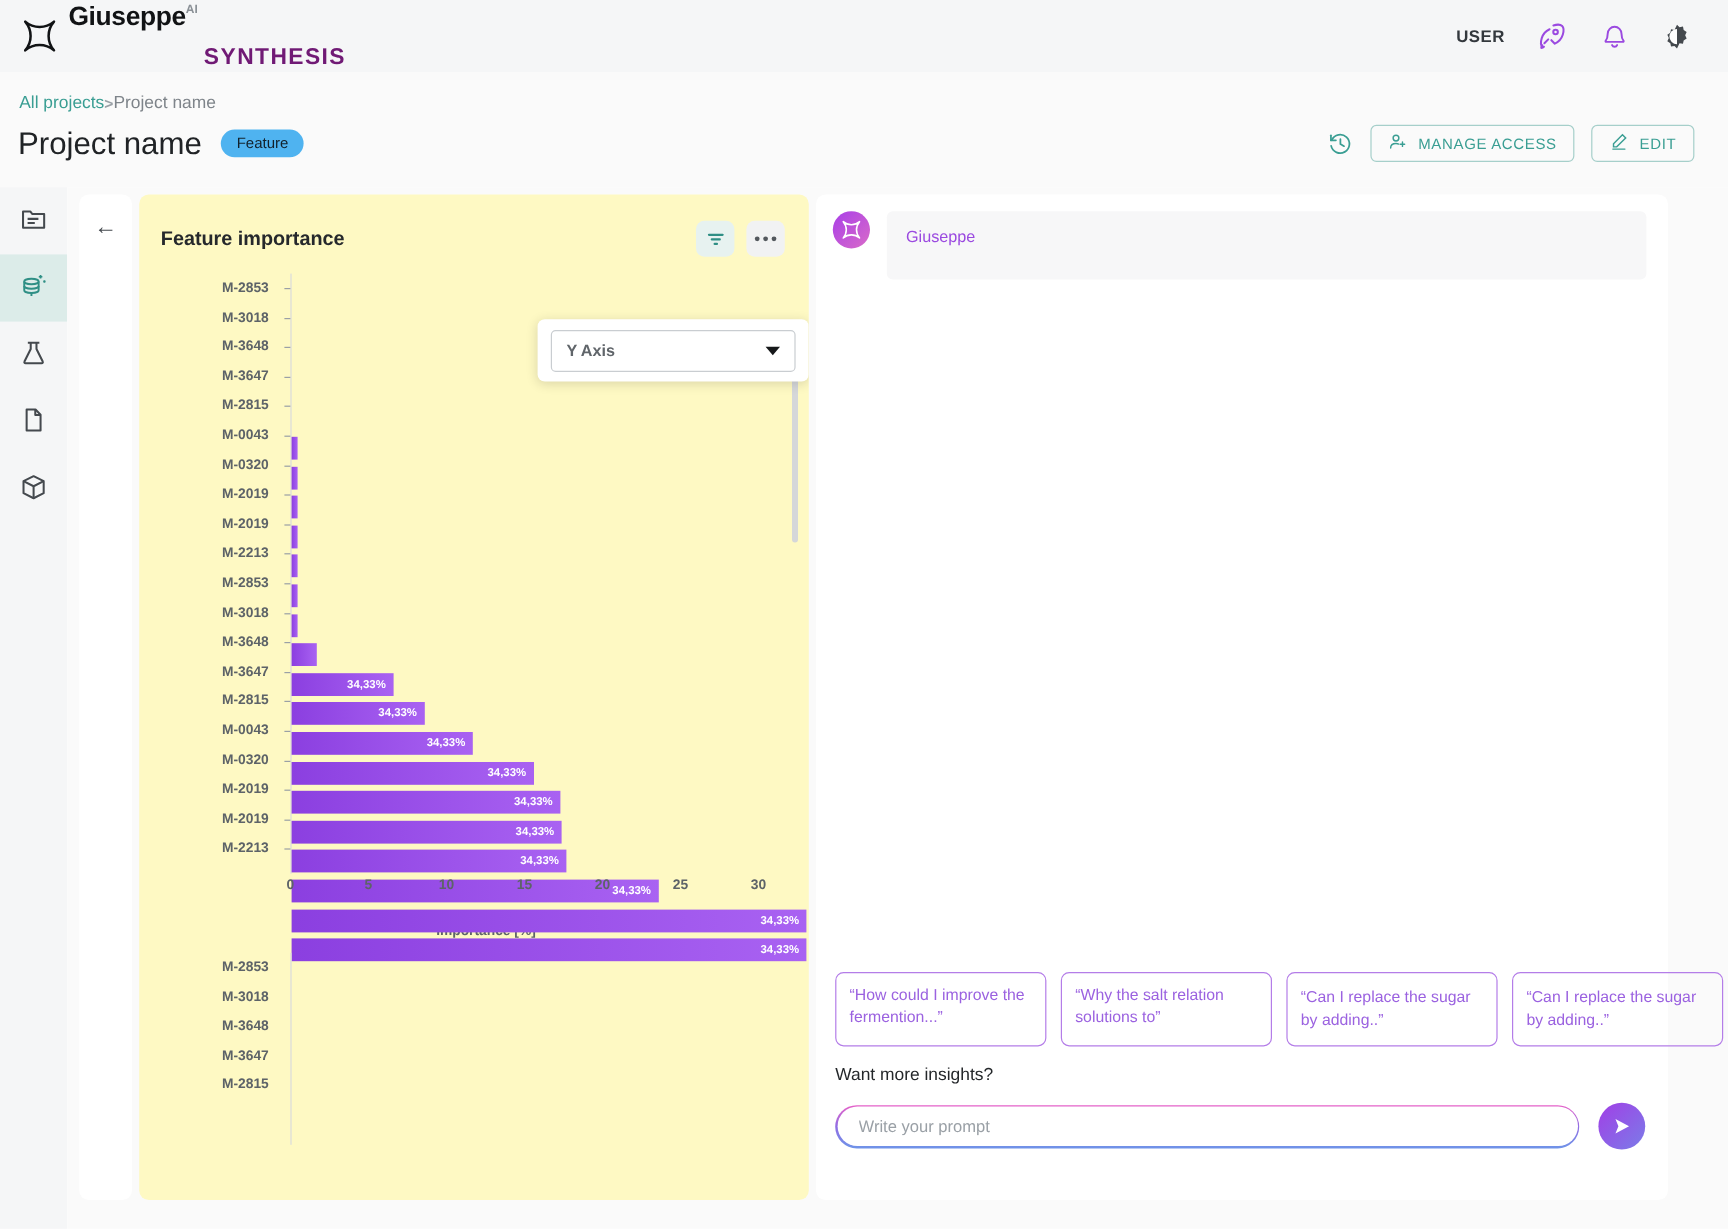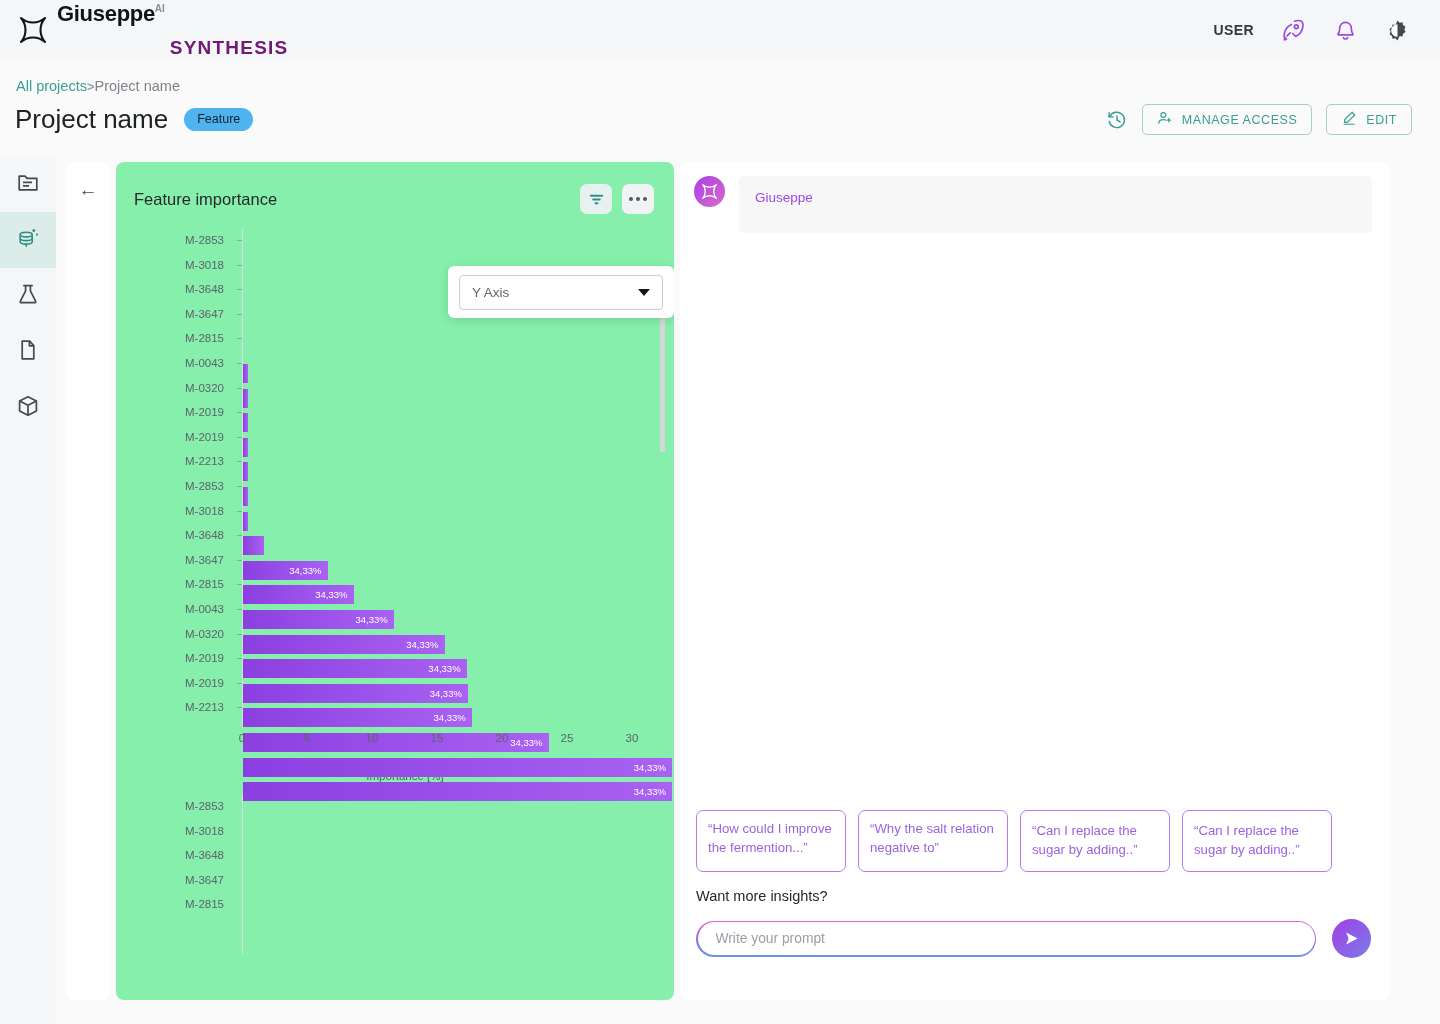--- a/index.html
+++ b/index.html
@@ -67,21 +67,21 @@
 
   .backpanel {
     position: absolute; left: 10px; top: 6px; width: 44px; height: 838px;
     background: #ffffff; border-radius: 8px;
     display: flex; justify-content: center; padding-top: 18px;
   }
   .back-arrow { font-size: 19px; color: #44494e; cursor: pointer; line-height: 1; }
 
   .chartcard {
     position: absolute; left: 60px; top: 6px; width: 558px; height: 838px;
-    background: #86efac; border-radius: 8px; overflow: hidden;
+    background: #fef9c3; border-radius: 8px; overflow: hidden; font-weight: bold;
   }
   .chart-head { display: flex; align-items: center; padding: 22px 20px 0 18px; }
   .chart-title { font-size: 16.5px; color: #26292c; }
   .chart-head-btns { margin-left: auto; display: flex; gap: 10px; }
   .sq-btn {
     width: 32px; height: 30px; border-radius: 7px;
     display: flex; align-items: center; justify-content: center; cursor: pointer;
   }
   .sq-btn.teal { background: #e7f2f0; }
   .sq-btn.gray { background: #f1f2f3; }
@@ -134,21 +134,21 @@
   .avatar { width: 31px; height: 31px; border-radius: 50%; flex: none;
             background: linear-gradient(135deg, #a93fe8 0%, #d96bc8 100%);
             display: flex; align-items: center; justify-content: center; }
   .bubble { background: #f7f7f8; border-radius: 5px; padding: 14px 16px 17px; flex: 1; }
   .bot-name { font-size: 13.5px; color: #9b4ae0; margin-bottom: 11px; }
   .bot-text { font-size: 14px; color: #2b2e31; line-height: 1.46; }
   .bot-text b { font-weight: bold; }
 
   .chips { position: absolute; left: 16px; bottom: 128px; display: flex; gap: 12px; }
   .chip {
-    width: 150px; height: 62px; border: 1px solid #b47de8; border-radius: 7px;
+    width: 176px; height: 62px; border: 1px solid #b47de8; border-radius: 7px;
     color: #9b62e0; font-size: 13.2px; line-height: 1.42;
     padding: 9px 11px; cursor: pointer; display: flex;
   }
   .chip.mid { align-items: center; }
   .insights-q { position: absolute; left: 16px; bottom: 96px; font-size: 14.5px; color: #24272a; }
   .prompt-row { position: absolute; left: 16px; bottom: 42px; display: flex; align-items: center; gap: 16px; }
   .prompt-shell {
     width: 620px; height: 36px; border-radius: 19px; padding: 1.5px;
     background: linear-gradient(180deg, #e661c8 0%, #8f6ee4 50%, #6f94e8 100%);
   }
@@ -453,21 +453,21 @@
           <path d="M3 3 C10 9 20 9 27 3 C21 10 21 20 27 27 C20 21 10 21 3 27 C9 20 9 10 3 3 Z" fill="none" stroke="#ffffff" stroke-width="2.3" stroke-linejoin="round"></path>
         </svg>
       </span>
       <div class="bubble">
         <div class="bot-name">Giuseppe</div>
       </div>
     </div>
 
     <div class="chips" id="chips">
         <div class="chip">“How could I improve the fermention...”</div>
-        <div class="chip">“Why the salt relation negative to”</div>
+        <div class="chip">“Why the salt relation solutions to”</div>
         <div class="chip mid">“Can I replace the sugar by adding..”</div>
         <div class="chip mid">“Can I replace the sugar by adding..”</div>
       </div>
 
     <div class="insights-q">Want more insights?</div>
 
     <div class="prompt-row">
       <div class="prompt-shell">
         <div class="prompt-inner">
           <input type="text" placeholder="Write your prompt" style="">

